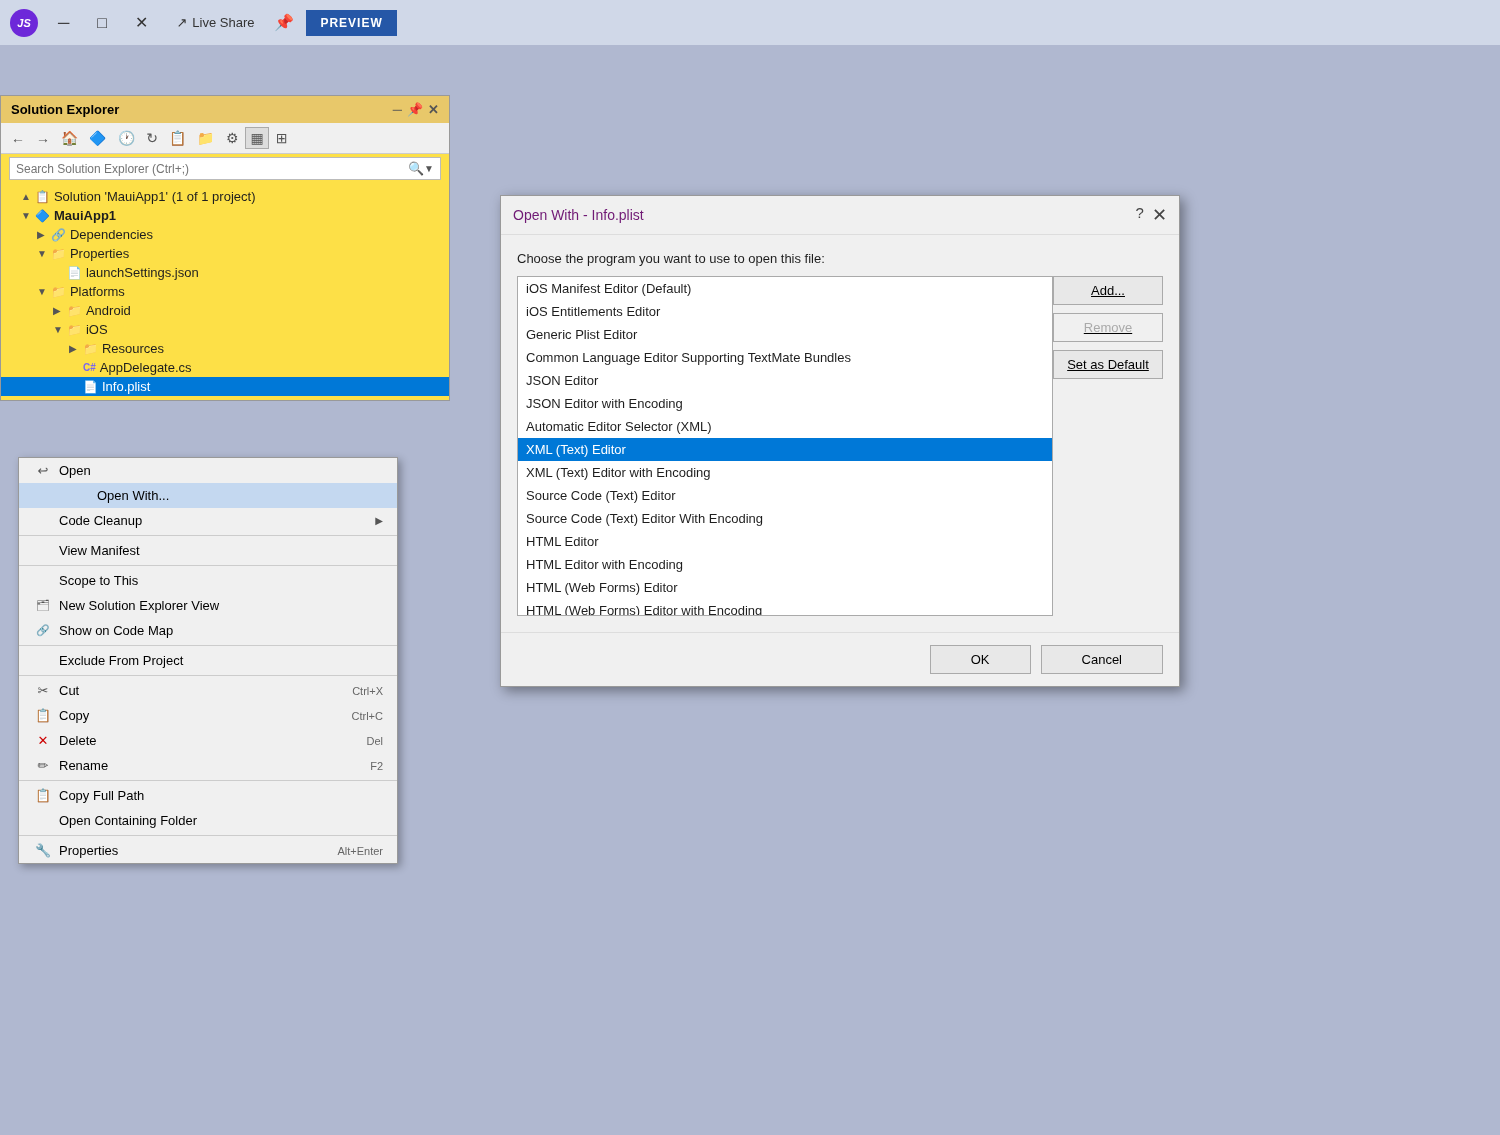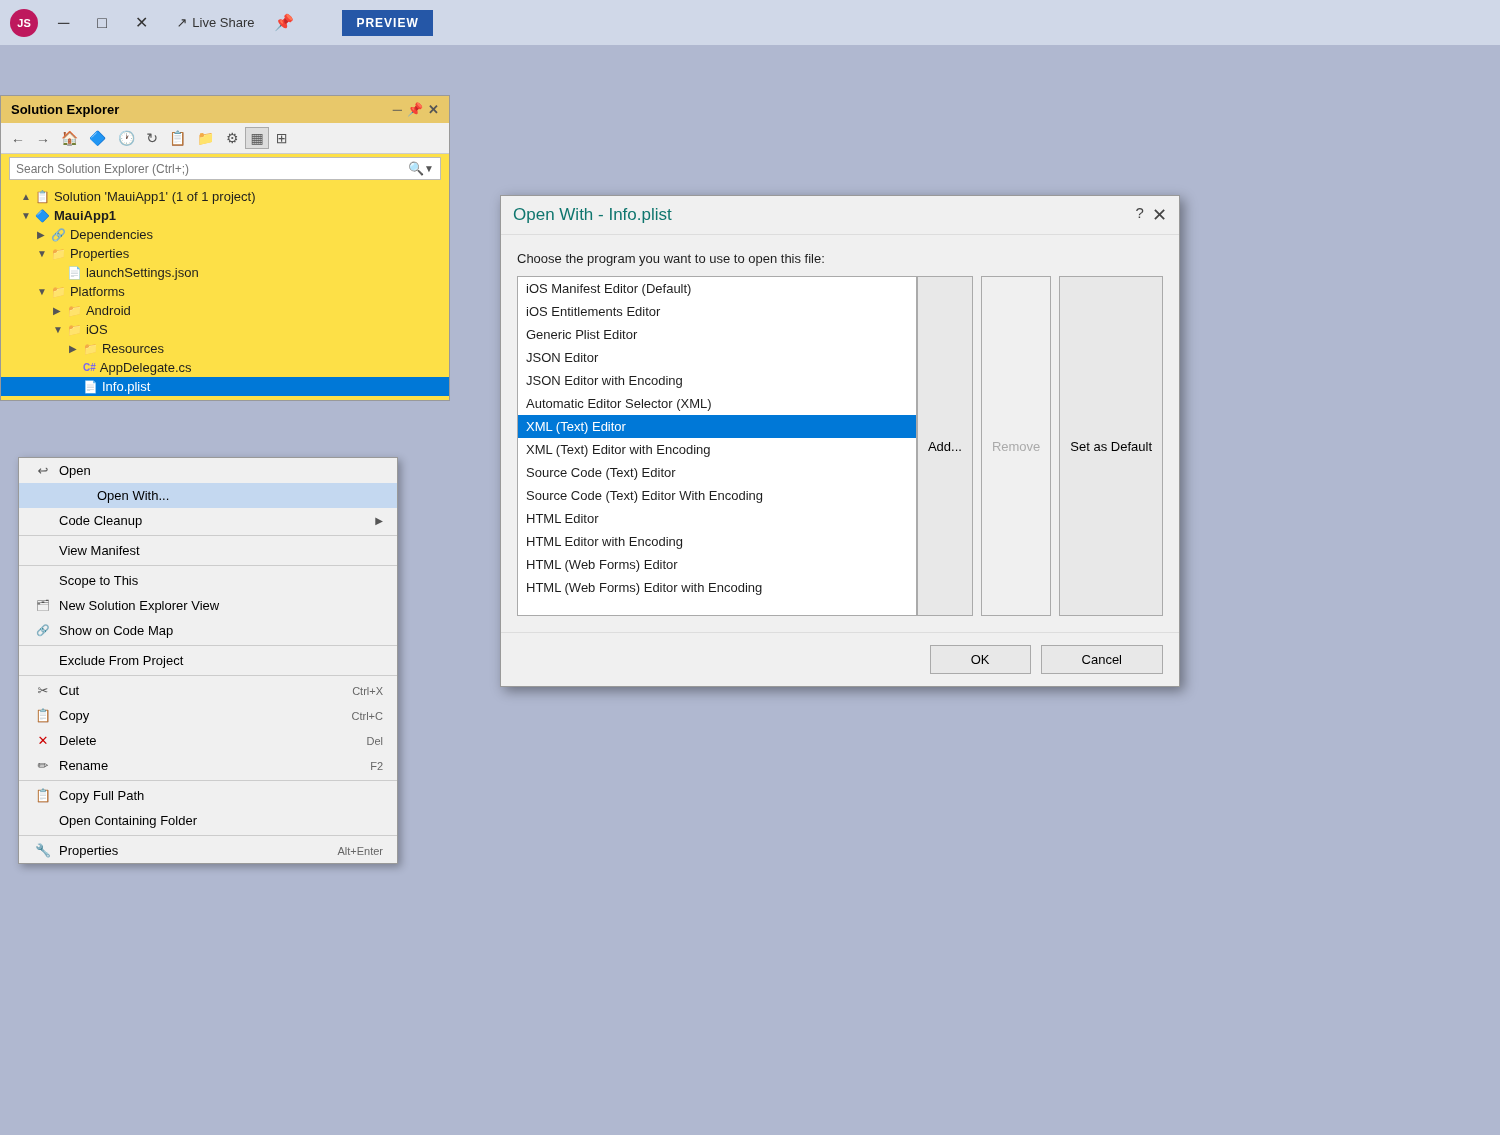--- a/index.html
+++ b/index.html
@@ -20,27 +20,28 @@
       display: flex;
       align-items: center;
       padding: 0 10px;
       gap: 12px;
       position: relative;
     }
     .avatar {
       width: 28px;
       height: 28px;
       border-radius: 50%;
-      background: #be185d;
+      background: #6d28d9;
       color: white;
       display: flex;
       align-items: center;
       justify-content: center;
       font-size: 11px;
       font-weight: bold;
+      font-style: italic;
     }
     .title-btn {
       background: none;
       border: none;
       cursor: pointer;
       color: #333;
       font-size: 16px;
       padding: 4px 8px;
     }
     .live-share-btn {
@@ -54,21 +55,20 @@
     }
     .preview-btn {
       background: #2557a7;
       color: white;
       border: none;
       padding: 6px 14px;
       font-size: 12px;
       font-weight: bold;
       cursor: pointer;
       letter-spacing: 1px;
-      margin-left: 36px;
     }
 
     
     .solution-explorer {
       position: absolute;
       left: 0;
       top: 95px;
       width: 450px;
       background: #fde047;
       border: 1px solid #999;
@@ -227,22 +227,22 @@
     }
     .dialog-titlebar {
       background: #f0f0f0;
       padding: 8px 12px;
       display: flex;
       align-items: center;
       justify-content: space-between;
       border-bottom: 1px solid #ddd;
     }
     .dialog-title {
-      font-size: 17px;
-      color: #0f766e;
+      font-size: 14px;
+      color: #701a75;
     }
     .dialog-controls {
       display: flex;
       gap: 8px;
       color: #555;
       font-size: 16px;
     }
     .dialog-close-btn {
       cursor: pointer;
       font-size: 18px;
@@ -274,23 +274,24 @@
       font-size: 13px;
       cursor: pointer;
       color: #1e1e1e;
     }
     .dialog-list-item.selected {
       background: #0078d7;
       color: white;
     }
     .dialog-buttons-col {
       display: flex;
-      flex-direction: row;
+      flex-direction: column;
       gap: 8px;
       min-width: 110px;
+      text-decoration: underline;
     }
     .dialog-btn {
       background: #e8e8e8;
       border: 1px solid #aaa;
       padding: 6px 10px;
       font-size: 13px;
       cursor: pointer;
       text-align: center;
     }
     .dialog-btn:disabled {
@@ -529,20 +530,21 @@
       <button class="dialog-close-btn">✕</button>
     </div>
   </div>
   <div class="dialog-body">
     <div class="dialog-prompt">Choose the program you want to use to open this file:</div>
     <div class="dialog-list-container">
       <div class="dialog-list-wrapper">
         <div class="dialog-list-item">iOS Manifest Editor (Default)</div>
         <div class="dialog-list-item">iOS Entitlements Editor</div>
         <div class="dialog-list-item">Generic Plist Editor</div>
+        <div class="dialog-list-item">Common Language Editor Supporting TextMate Bundles</div>
         <div class="dialog-list-item">JSON Editor</div>
         <div class="dialog-list-item">JSON Editor with Encoding</div>
         <div class="dialog-list-item">Automatic Editor Selector (XML)</div>
         <div class="dialog-list-item selected">XML (Text) Editor</div>
         <div class="dialog-list-item">XML (Text) Editor with Encoding</div>
         <div class="dialog-list-item">Source Code (Text) Editor</div>
         <div class="dialog-list-item">Source Code (Text) Editor With Encoding</div>
         <div class="dialog-list-item">HTML Editor</div>
         <div class="dialog-list-item">HTML Editor with Encoding</div>
         <div class="dialog-list-item">HTML (Web Forms) Editor</div>

